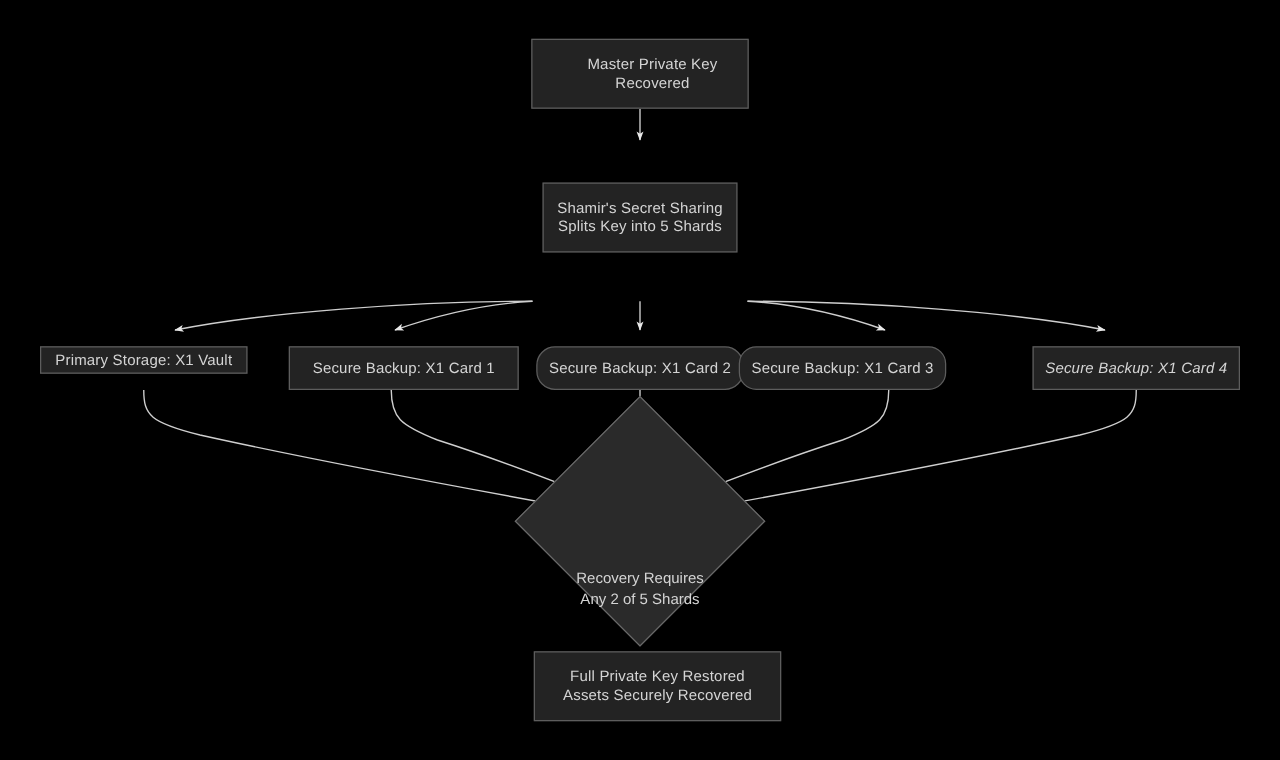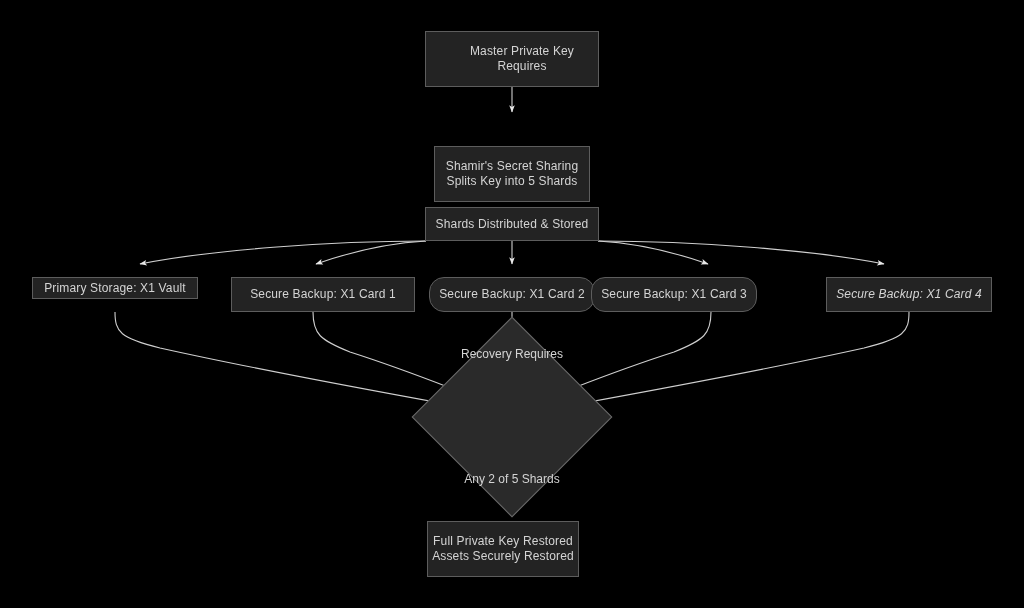--- a/index.html
+++ b/index.html
@@ -63,21 +63,21 @@
     border: 1px solid #6a6a6a;
     box-sizing: border-box;
     transform: rotate(45deg);
   }
   .diamond-label {
     position: absolute;
     inset: 0;
     display: flex;
     flex-direction: column;
     align-items: center;
-    justify-content: space-between;
+    justify-content: flex-end;
     color: #d4d4d4;
     font-size: 12px;
     line-height: 17px;
     text-align: center;
     white-space: nowrap;
   }
 </style>
 </head>
 <body>
 
@@ -104,31 +104,28 @@
     <path class="edge-path" d="M313,312 C313,334 320,340 350,352 C400,368 440,384 461,392" marker-end="url(#arrowhead)"></path>
     <path class="edge-path" d="M512,312 L512,341" marker-end="url(#arrowhead)"></path>
     <path class="edge-path" d="M711,312 C711,334 704,340 674,352 C624,368 584,384 563,392" marker-end="url(#arrowhead)"></path>
     <path class="edge-path" d="M909,312 C909,332 904,338 864,348 C774,368 644,392 578,404" marker-end="url(#arrowhead)"></path>
 
     <path class="edge-path" d="M512,489 L512,516" marker-end="url(#arrowhead)"></path>
   </svg>
 
   <div class="node" style="left:425px; top:31px; width:174px; height:56px;padding-left:20px;">
     <span>Master Private Key</span>
-    <span class="line2">Requires</span>
+    <span class="line2">Recovered</span>
   </div>
 
   <div class="node" style="left:434px; top:118px; width:156px; height:56px;margin-top:28px;">
     <span>Shamir's Secret Sharing</span>
     <span class="line2">Splits Key into 5 Shards</span>
   </div>
 
-  <div class="node" style="left:425px; top:207px; width:174px; height:34px;">
-    <span>Shards Distributed &amp; Stored</span>
-  </div>
 
   <div class="node" style="left:32px; top:277px; width:166px; height:22px;">
     <span>Primary Storage: X1 Vault</span>
   </div>
 
   <div class="node" style="left:231px; top:277px; width:184px; height:35px;text-align:center;">
     <span>Secure Backup: X1 Card 1</span>
   </div>
 
   <div class="node" style="left:429px; top:277px; width:166px; height:35px;border-radius:15px;">
@@ -144,18 +141,18 @@
   </div>
 
   <div class="diamond-wrap" style="left:441px; top:346px;">
     <div class="diamond-shape"></div>
     <div class="diamond-label">
       <span>Recovery Requires</span>
       <span>Any 2 of 5 Shards</span>
     </div>
   </div>
 
-  <div class="node" style="left:427px; top:521px; width:152px; height:56px;justify-content:center;">
+  <div class="node" style="left:427px; top:521px; width:198px; height:56px;justify-content:center;">
     <span>Full Private Key Restored</span>
-    <span class="line2">Assets Securely Restored</span>
+    <span class="line2">Assets Securely Recovered</span>
   </div>
 
 </div>
 
 </body></html>

